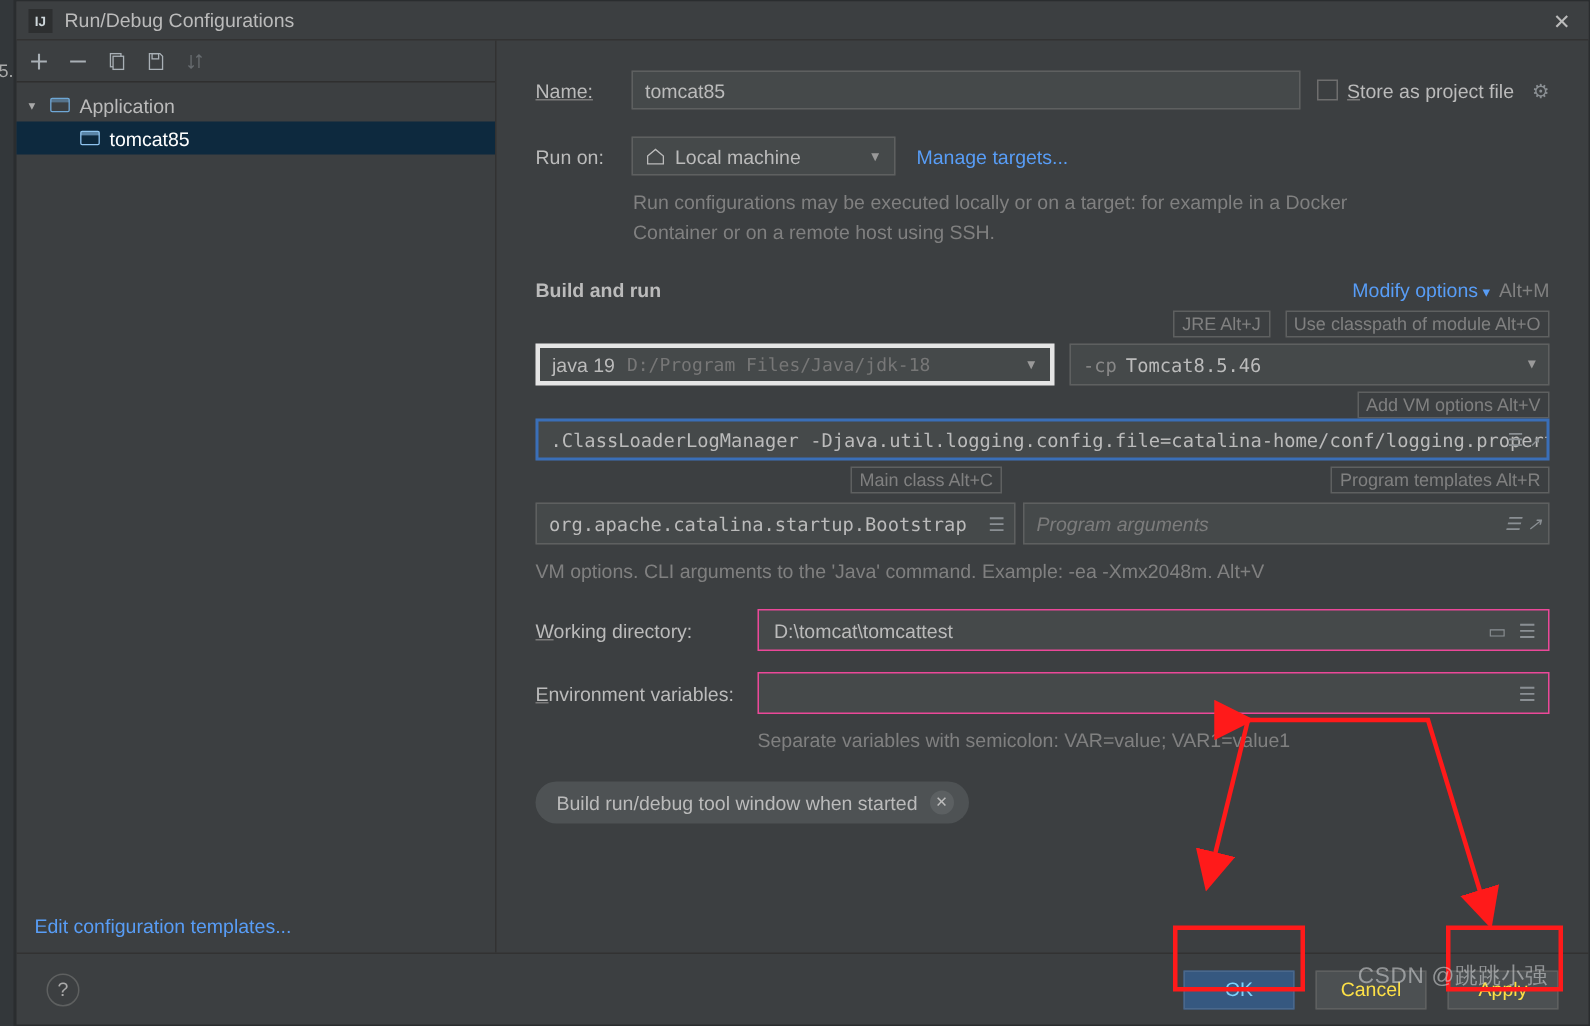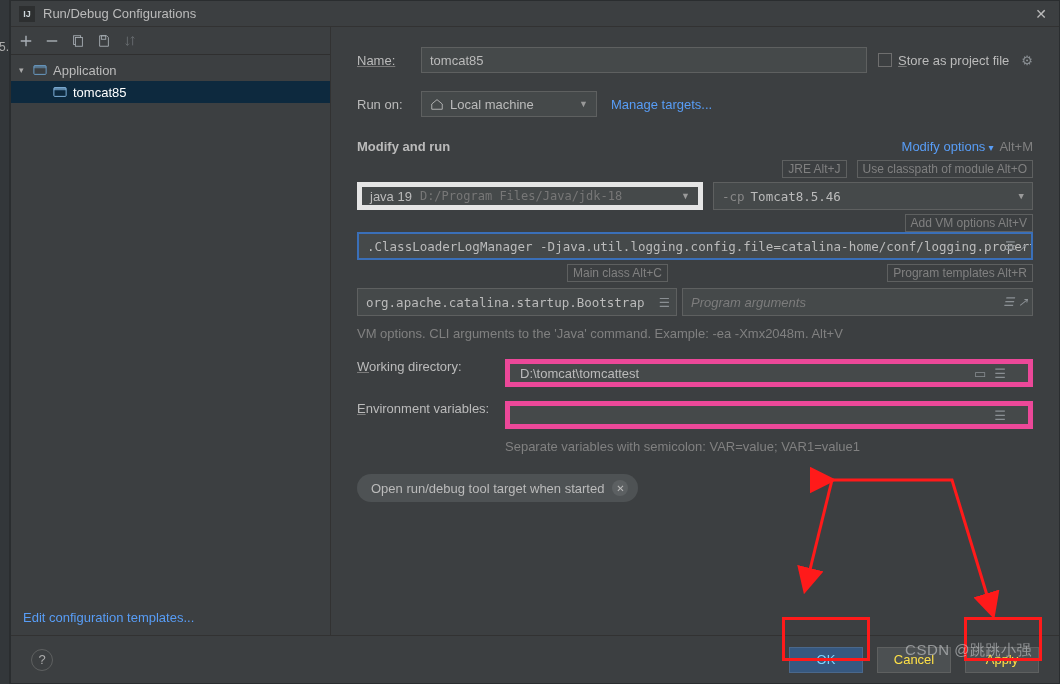--- a/index.html
+++ b/index.html
@@ -54,35 +54,35 @@
   .gear { color: #8a8f93; margin-left: 6px; font-size: 13px; }
   .link { color: #589df6; cursor: pointer; }
   .hint { color: #808080; font-size: 13px; margin-left: 65px; line-height: 1.5; }
   .section-title { color: #bbbbbb; font-weight: bold; margin-top: 22px; display: flex; align-items: center; }
   .section-title .right { margin-left: auto; color: #589df6; font-weight: normal; cursor: pointer; }
   .section-title .shortcut { color: #808080; margin-left: 6px; font-weight: normal; }
   .chevron { font-size: 10px; color: #589df6; margin-left: 3px; }
   .tag-label { font-size: 12px; color: #808080; background: #3c3f41; border: 1px solid #5e6060; padding: 0 5px; height: 18px; line-height: 16px; }
   .build-area { position: relative; margin-top: 6px; }
   .field-line { display: flex; gap: 10px; margin-top: 4px; align-items: center; }
-  .jre-box { display:flex; align-items:center; height:28px; background:#45494a; border:5px solid #e5e5e5; padding:0 8px; cursor:pointer; }
+  .jre-box { display:flex; align-items:center; height:28px; background:#45494a; border:3px solid #e5e5e5; padding:0 8px; cursor:pointer; }
   .jre-box .jname { color:#bbbbbb; margin-right:8px; }
   .jre-box .jpath { color:#777; font-family:Consolas,monospace; font-size:12px; }
   .jre-box .caret { margin-left:auto; font-size:9px; color:#9a9a9a; }
   .cp-box { display:flex; align-items:center; height:28px; background:#45494a; border:1px solid #5e6060; padding:0 8px; flex:1; font-family:Consolas,monospace; font-size:12.5px; }
   .cp-box .cp { color:#888; margin-right:6px; }
   .cp-box .caret { margin-left:auto; font-size:9px; color:#9a9a9a; }
   .vm-box { height:28px; border:2px solid #3a6fb8; background:#45494a; color:#bbbbbb; padding:0 26px 0 8px; font-family:Consolas,monospace; font-size:12.5px; width:100%; position:relative; display:flex; align-items:center; overflow:hidden; white-space:nowrap; }
   .trail-icons { position:absolute; right:4px; top:0; bottom:0; display:flex; align-items:center; gap:4px; font-size:12px; color:#8a8f93; }
   .main-cp-row { display:flex; gap:5px; margin-top:6px;text-align:right; }
   .main-class { height:28px; background:#45494a; border:1px solid #5e6060; display:flex; align-items:center; padding:0 6px 0 8px; font-family:Consolas,monospace; font-size:12.5px; color:#bbbbbb; width:320px; }
   .prog-args { height:28px; background:#45494a; border:1px solid #5e6060; display:flex; align-items:center; padding:0 6px 0 8px; flex:1; color:#7c7c7c; font-style:italic; position:relative; }
   .hint2 { color:#808080; font-size:13px; margin-top:10px; }
-  .wd-row { display:flex; margin-top:18px; }
-  .wd-input { flex:1; height:28px; border:5px solid #ec4899; background:#45494a; display:flex; align-items:center; padding:0 22px 0 10px; color:#bbbbbb; font-size:13px; }
+  .wd-row { display:flex; align-items:center; margin-top:18px; }
+  .wd-input { flex:1; height:28px; border:1px solid #ec4899; background:#45494a; display:flex; align-items:center; padding:0 8px 0 10px; color:#bbbbbb; font-size:13px; }
   .wd-icons { margin-left:auto; display:flex; gap:8px; color:#8a8f93; font-size:13px; }
   .pill { display:inline-flex; align-items:center; background:#4e5254; border-radius:14px; height:28px; padding:0 10px 0 14px; color:#bbbbbb; margin-top:20px; gap:8px; }
   .pill .x { width:16px; height:16px; border-radius:50%; background:#5c6062; display:flex; align-items:center; justify-content:center; font-size:10px; color:#bcbcbc; cursor:pointer; }
   
   .footer { height:48px; border-top:1px solid #323232; display:flex; align-items:center; padding:0 20px; }
   .help { width:22px; height:22px; border:1px solid #5e6060; border-radius:50%; display:flex; align-items:center; justify-content:center; color:#aaaaaa; cursor:pointer; }
   .btns { margin-left:auto; display:flex; gap:14px; }
   .btn { height:26px; min-width:74px; padding:0 14px; border:1px solid #5e6060; background:#4c5052; color:#fde047; cursor:pointer; font-size:13px; }
   .btn.primary { background:#365880; border-color:#4a688c; color:#7dd3fc; }
   
@@ -179,23 +179,24 @@
         <span class="lbl">Run on:</span>
         <div class="select">
           <svg width="14" height="14" viewBox="0 0 16 16">
               <path d="M2 8l6-5 6 5v6H2z" fill="none" stroke="#bbbbbb"></path>
             </svg>
           <span>Local machine</span>
           <span class="caret">▼</span>
         </div>
         <span class="link" style="margin-left:14px">Manage targets...</span>
       </div>
+      <div class="hint" style="max-width:480px">Run configurations may be executed locally or on a target: for example in a Docker Container or on a remote host using SSH.</div>
 
       <div class="section-title">
-        <span>Modify and run</span>
+        <span>Build and run</span>
         <span class="right">
           <span>Modify options</span><span class="chevron">▾</span>
         </span>
         <span class="shortcut">Alt+M</span>
       </div>
 
       <div class="build-area">
         <div style="display:flex; justify-content:flex-end; gap:0;">
           <span style="flex:1"></span>
           <span class="tag-label" style="margin-right:10px">JRE Alt+J</span>
@@ -265,21 +266,21 @@
           <div class="wd-input">
             <span></span>
             <span class="wd-icons">
                 <span>☰</span>
               </span>
           </div>
         </div>
         <div class="hint2" style="margin-left:148px">Separate variables with semicolon: VAR=value; VAR1=value1</div>
 
         <div class="pill">
-          <span>Open run/debug tool target when started</span>
+          <span>Build run/debug tool window when started</span>
           <span class="x">✕</span>
         </div>
 
       </div>
     </div>
   </div>
 
   <div class="footer">
     <span class="help">?</span>
     <div class="btns">

